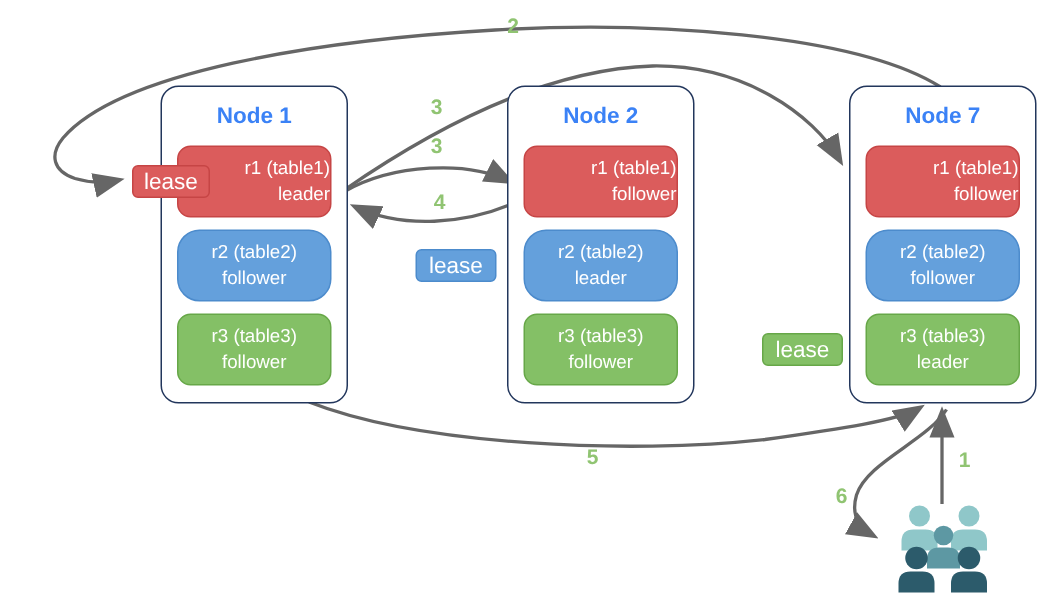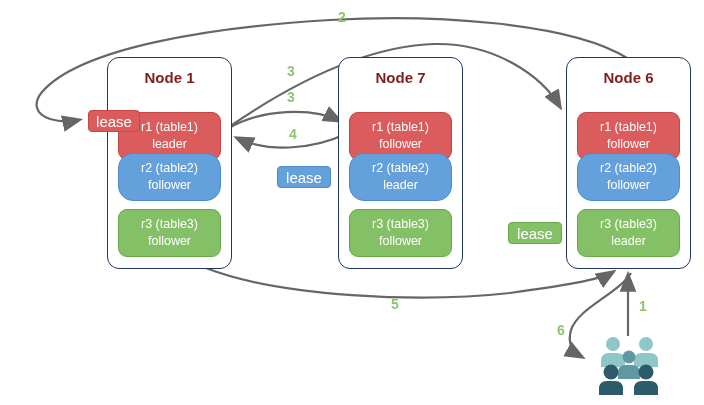--- a/index.html
+++ b/index.html
@@ -11,32 +11,32 @@
   .arrow { fill:none; stroke:var(--arrow,#666); stroke-width:2.2; }
   .arrowhead { fill:var(--arrow,#666); }
 
   .node {
     position:absolute; top:57px; width:125px; height:212px;
     background:#ffffff; border:1.6px solid var(--node-border,#22365C);
     border-radius:12px; box-sizing:border-box;
   }
   .node-title {
     position:absolute; top:11px; left:0; right:0; text-align:center;
-    font-size:15px; font-weight:bold; color:#7f1d1d;
+    font-size:15px; font-weight:bold; color:#3b82f6;
   }
   .replica {
     position:absolute; left:10px; width:103px; height:48px;
     border-radius:9px; color:#fff; font-size:12.5px; line-height:1.35;
     display:flex; flex-direction:column; align-items:center; justify-content:center;
     text-align:center; box-sizing:border-box;
   }
   .replica.red   { background:var(--red-fill);   border:1.5px solid var(--red-border); }
   .replica.blue  { background:var(--blue-fill);  border:1.5px solid var(--blue-border); }
   .replica.green { background:var(--green-fill); border:1.5px solid var(--green-border); }
-  .r1 { top:54px; } .r2 { top:95px;border-radius:15px; } .r3 { top:151px; }
+  .r1 { top:39px;align-items:flex-end; } .r2 { top:95px;border-radius:15px; } .r3 { top:151px; }
 
   .lease {
     position:absolute; height:22px; border-radius:4px; color:#fff;
     font-size:15px; display:flex; align-items:center; justify-content:center;
     box-sizing:border-box;
   }
   .lease.red   { left:88px;  top:110px; width:52px; background:var(--red-fill);   border:1.5px solid var(--red-border); }
   .lease.blue  { left:277px; top:166px; width:54px; background:var(--blue-fill);  border:1.5px solid var(--blue-border); }
   .lease.green { left:508px; top:222px; width:54px; background:var(--green-fill); border:1.5px solid var(--green-border); }
 
@@ -78,37 +78,37 @@
       <span>r2 (table2)</span>
       <span>follower</span>
     </div>
     <div class="replica green r3">
       <span>r3 (table3)</span>
       <span>follower</span>
     </div>
   </div>
 
   <div class="node" style="left:338px">
-    <div class="node-title">Node 7</div>
+    <div class="node-title">Node 2</div>
     <div class="replica red r1">
       <span>r1 (table1)</span>
       <span>follower</span>
     </div>
     <div class="replica blue r2">
       <span>r2 (table2)</span>
       <span>leader</span>
     </div>
     <div class="replica green r3">
       <span>r3 (table3)</span>
       <span>follower</span>
     </div>
   </div>
 
   <div class="node" style="left:566px">
-    <div class="node-title">Node 6</div>
+    <div class="node-title">Node 7</div>
     <div class="replica red r1">
       <span>r1 (table1)</span>
       <span>follower</span>
     </div>
     <div class="replica blue r2">
       <span>r2 (table2)</span>
       <span>follower</span>
     </div>
     <div class="replica green r3">
       <span>r3 (table3)</span>

